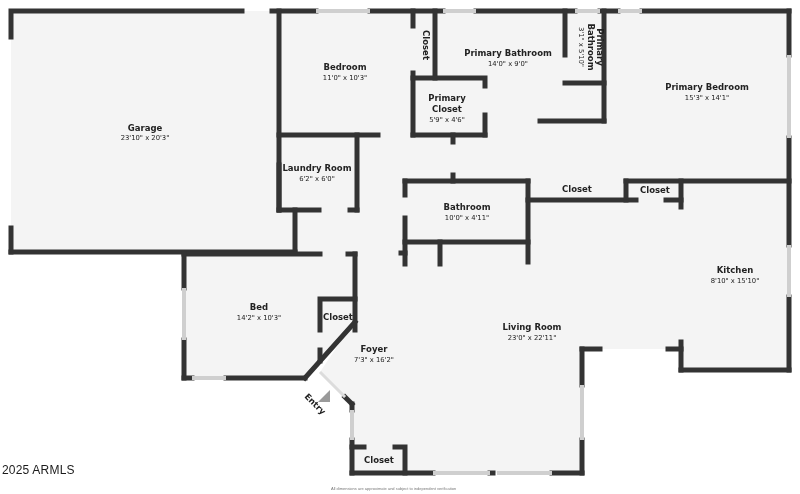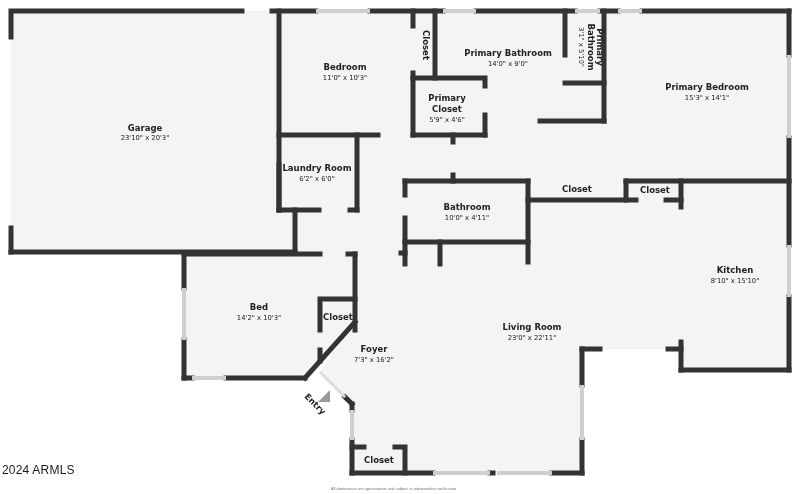--- a/index.html
+++ b/index.html
@@ -194,14 +194,14 @@
     <text class="rdim" x="532" y="340">23'0" x 22'11"</text>
   </g>
   <g>
     <text class="rname" x="379" y="463">Closet</text>
   </g>
   <g transform="translate(313,406) rotate(45)">
     <text class="rname" x="0" y="0">Entry</text>
   </g>
 </svg>
 
-<div class="copyright">2024 ARMLS</div>
+<div class="copyright">2025 ARMLS</div>
 <div class="disclaimer">All dimensions are approximate and subject to independent verification</div>
 
 </body></html>

